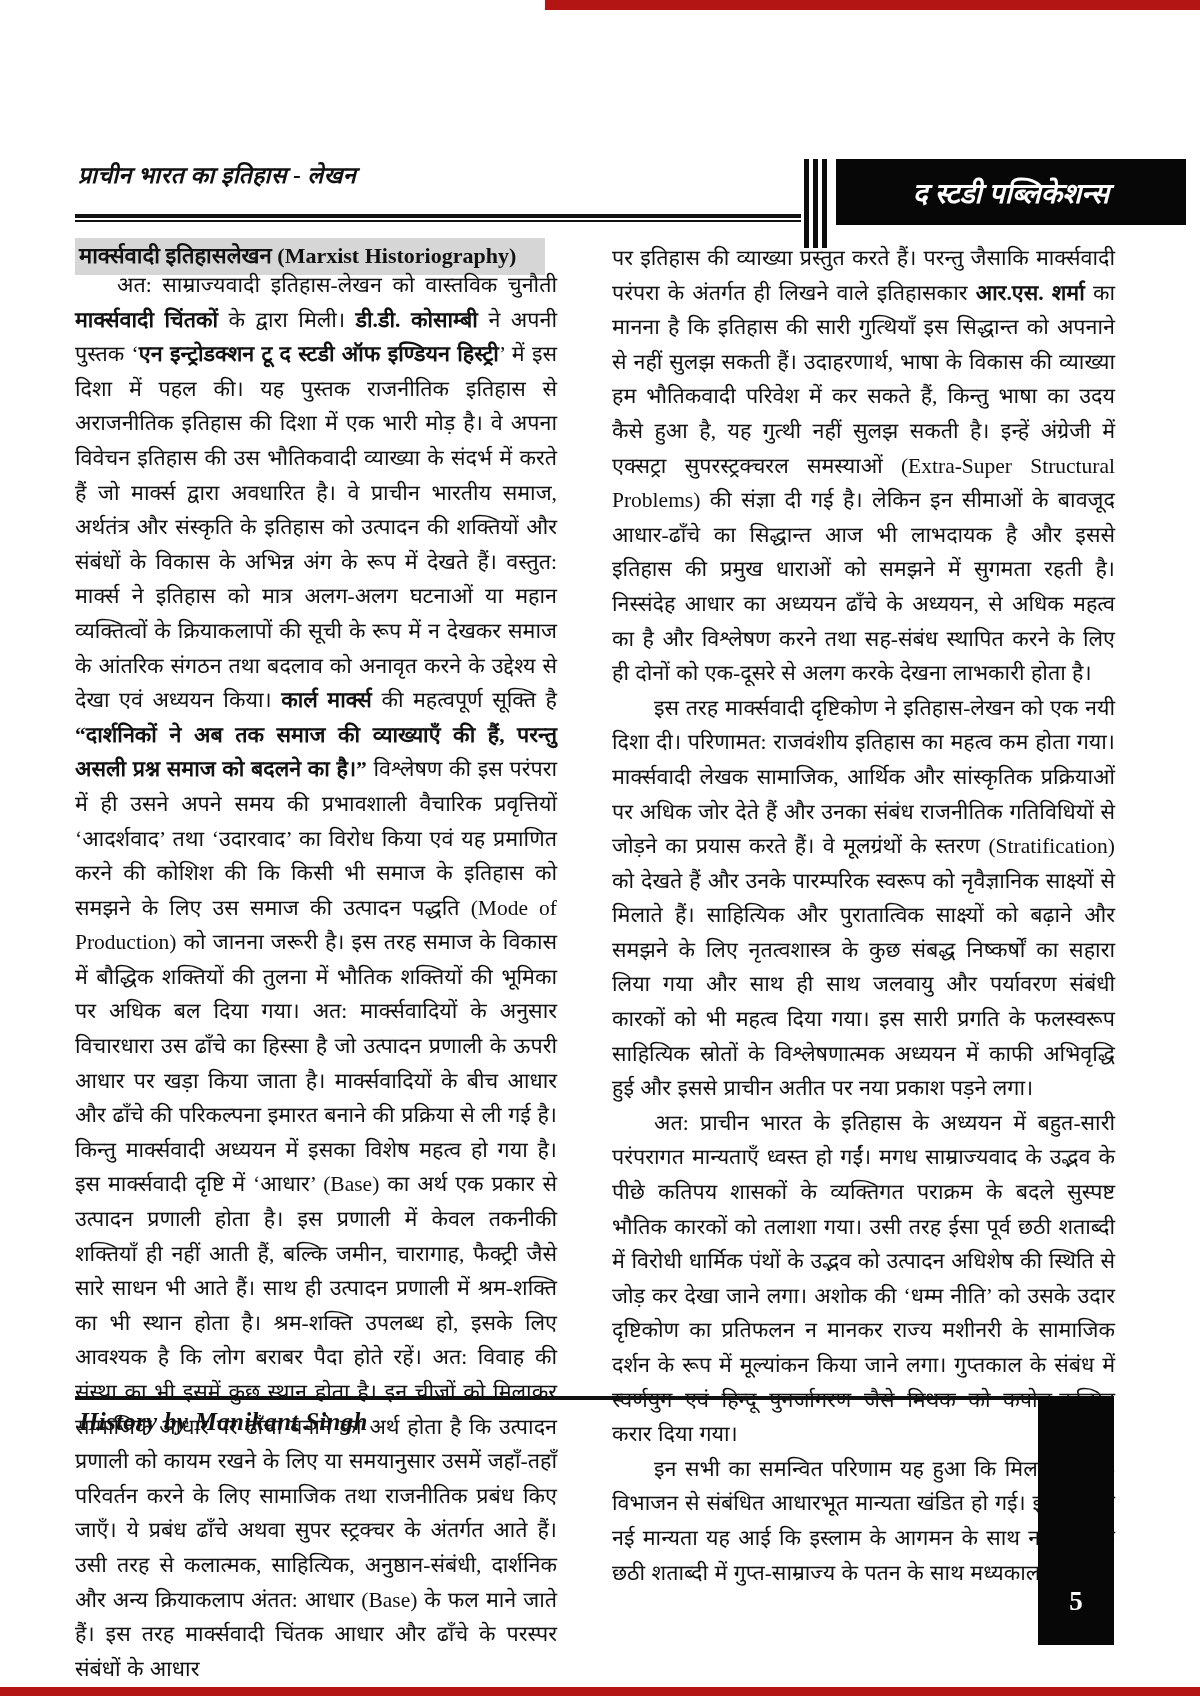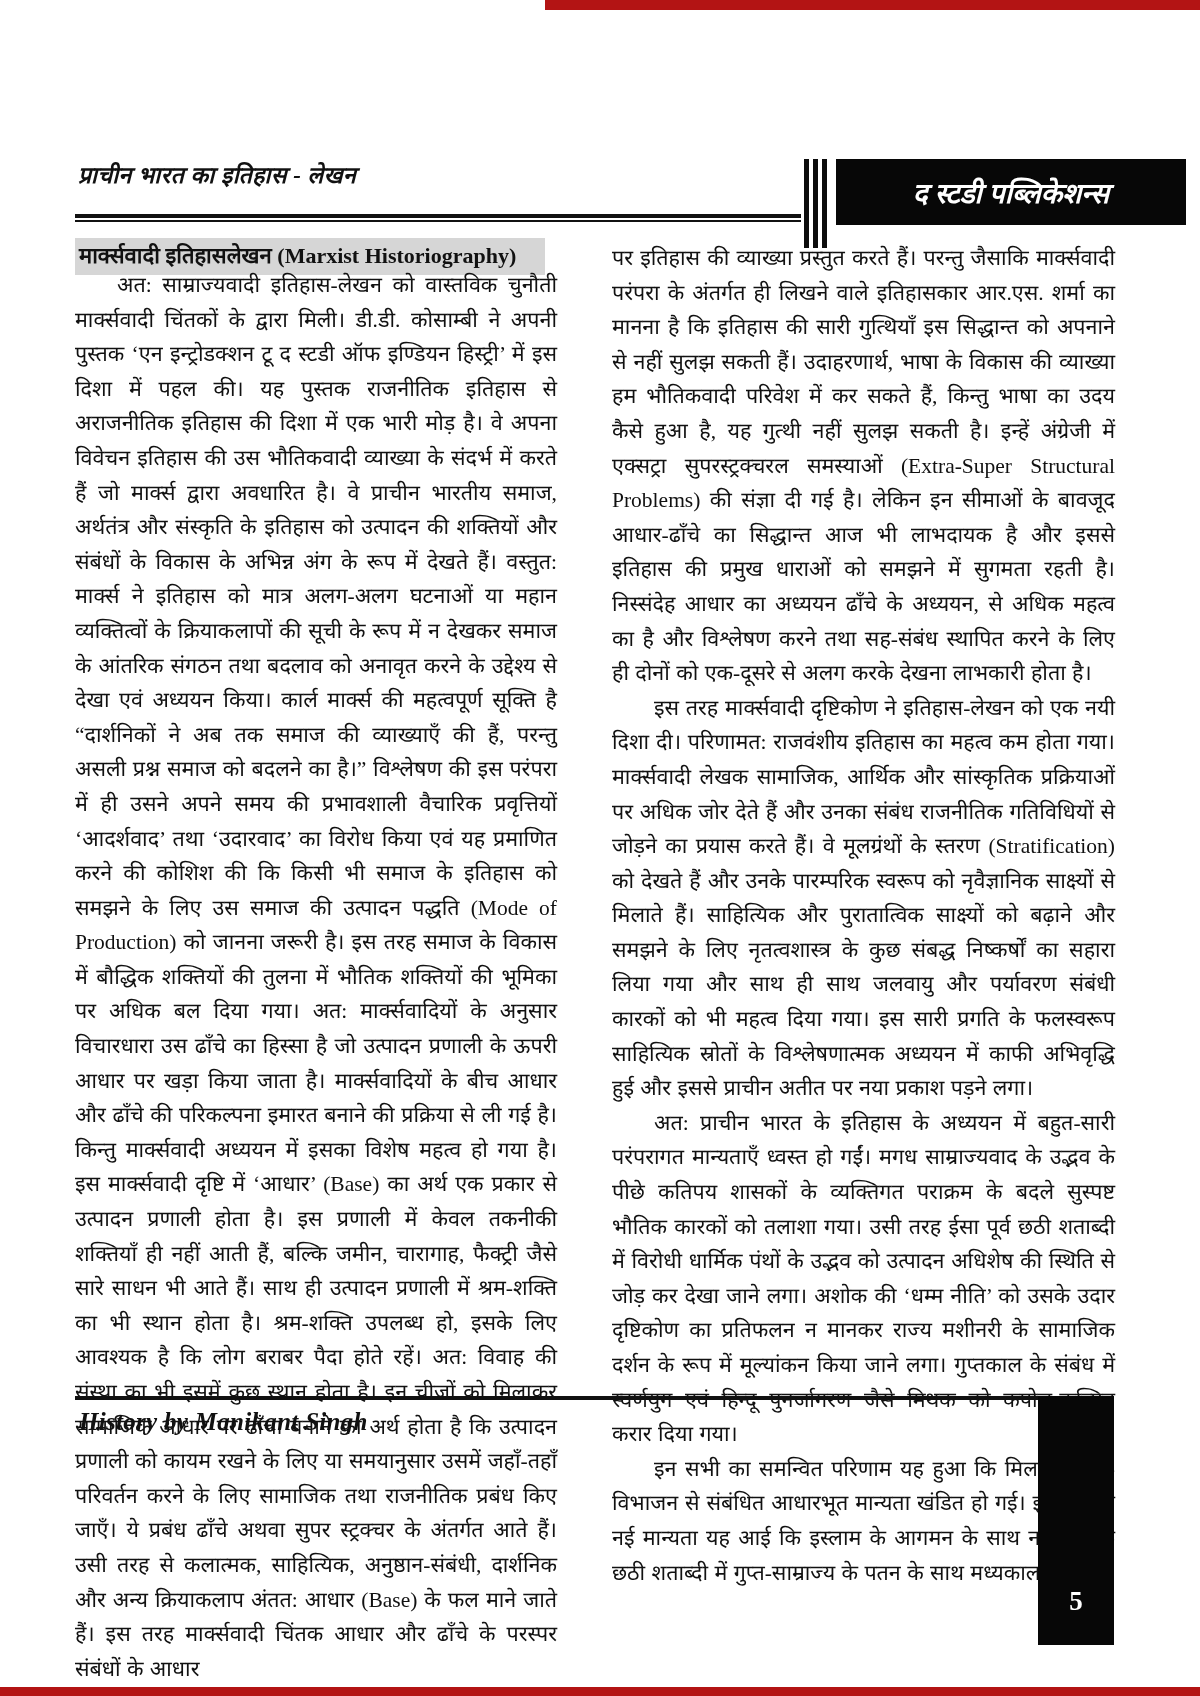--- a/index.html
+++ b/index.html
@@ -34,21 +34,21 @@
   }
 
   .col{position:absolute;}
   .col-left{left:75px;top:268px;width:482px;}
   .col-right{left:612px;top:241px;width:503px;}
   .para{
     margin:0;text-align:justify;font-size:21.5px;line-height:34.6px;
     word-spacing:1px;
   }
   .para.indent{text-indent:42px;}
-  .para b{font-weight:normal;}
+  .para b{font-weight:bold;}
 
   .footer-rule{position:absolute;left:75px;top:1396px;width:963px;border-top:4px solid #111;}
   .footer-credit{
     position:absolute;left:79px;top:1408px;
     font-weight:bold;font-style:italic;font-size:25px;letter-spacing:.3px;text-align:right;
   }
   .page-box{
     position:absolute;left:1038px;top:1396px;width:76px;height:249px;background:#070707;
   }
   .page-num{

